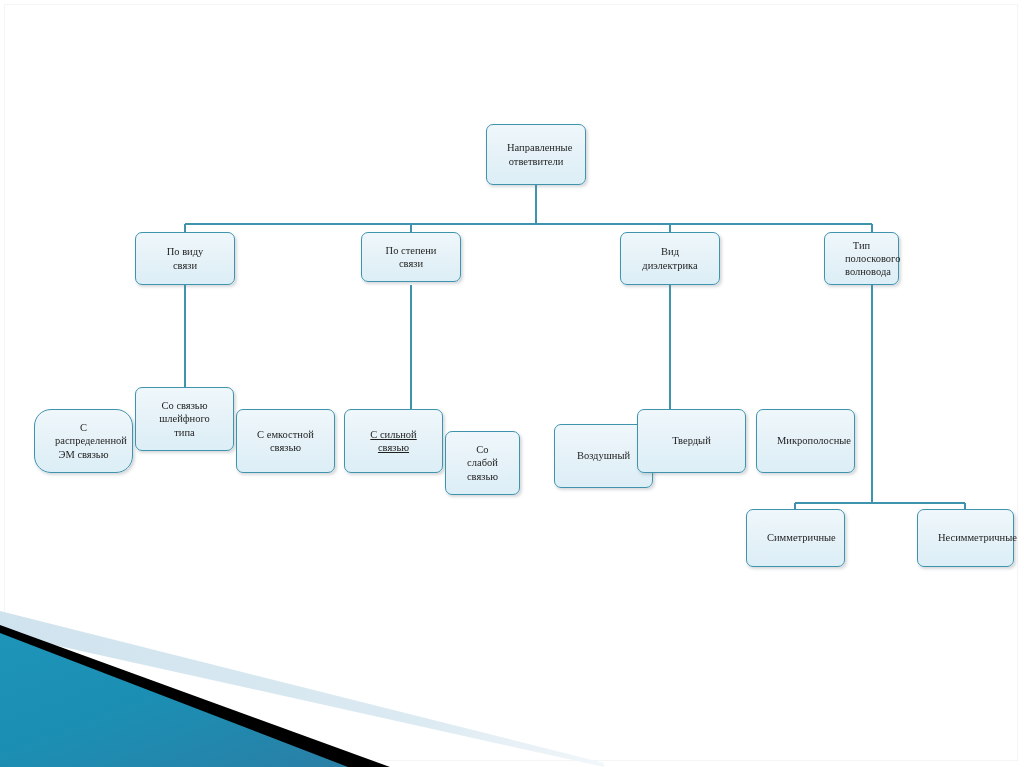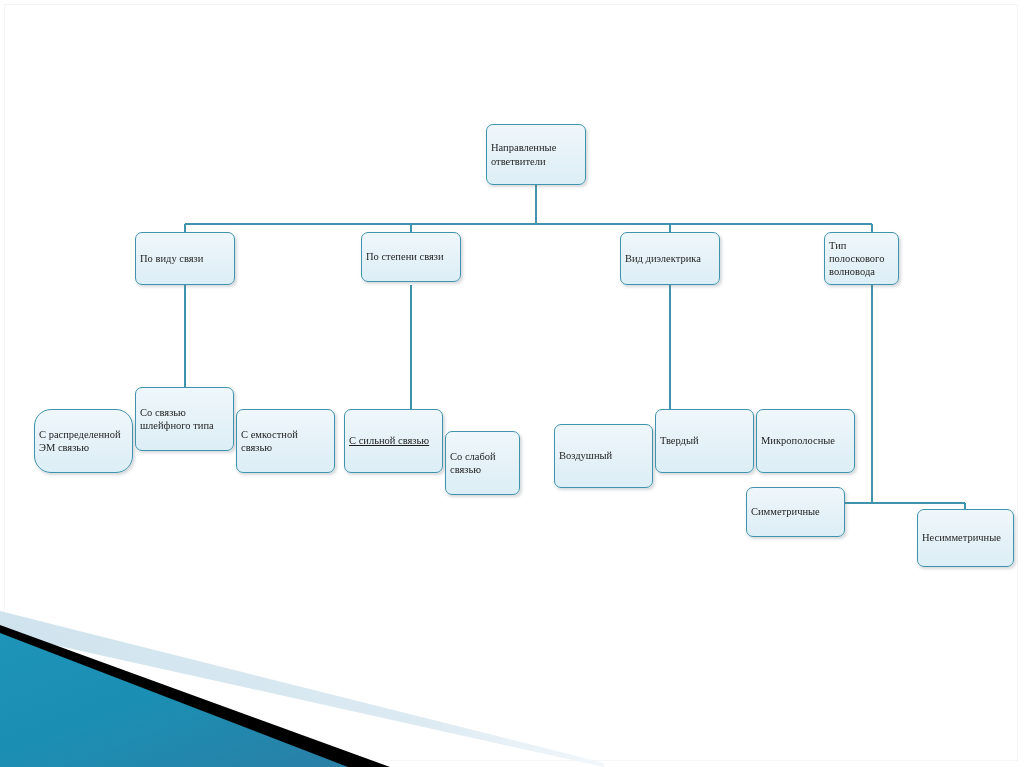--- a/index.html
+++ b/index.html
@@ -44,24 +44,24 @@
   .node {
     position: absolute;
     box-sizing: border-box;
     border: 1.3px solid #3f93ad;
     border-radius: 7px;
     background: linear-gradient(180deg, #eff7fb 0%, #e6f2f8 48%, #dceef6 100%);
     box-shadow: 1.5px 2px 3px rgba(120,130,140,0.30);
     display: flex;
     align-items: center;
     justify-content: center;
-    text-align: left;
+    text-align: center;
     color: #1f1f1f;
     line-height: 1.25;
-    padding: 2px 4px;
+    padding: 2px 20px;
     z-index: 3;
   }
   .node span {
     display: block;
     width: 100%;
   }
   .node.root       { font-size: 10.5px; }
   .node.level2     { font-size: 10.5px; }
   .node.level3     { font-size: 10.5px; }
   .node.level4     { font-size: 10.5px; }
@@ -148,29 +148,29 @@
     </div>
 
     <div class="node level3" style="left:445px; top:431px; width:75px; height:64px;">
       <span>Со слабой связью</span>
     </div>
 
     <div class="node level3" style="left:554px; top:409px; width:99px; height:64px;margin-top:15px;">
       <span>Воздушный</span>
     </div>
 
-    <div class="node level3" style="left:655px; top:409px; width:99px; height:64px;">
+    <div class="node level3" style="left:637px; top:409px; width:109px; height:64px;">
       <span>Твердый</span>
     </div>
 
     <div class="node level3" style="left:756px; top:409px; width:99px; height:64px;">
       <span>Микрополосные</span>
     </div>
 
-    <div class="node level4" style="left:746px; top:487px; width:99px; height:50px;">
+    <div class="node level4" style="left:746px; top:509px; width:99px; height:58px;">
       <span>Симметричные</span>
     </div>
 
     <div class="node level4" style="left:917px; top:509px; width:97px; height:58px;">
       <span>Несимметричные</span>
     </div>
 
   </div>
 
   <div id="banner">

